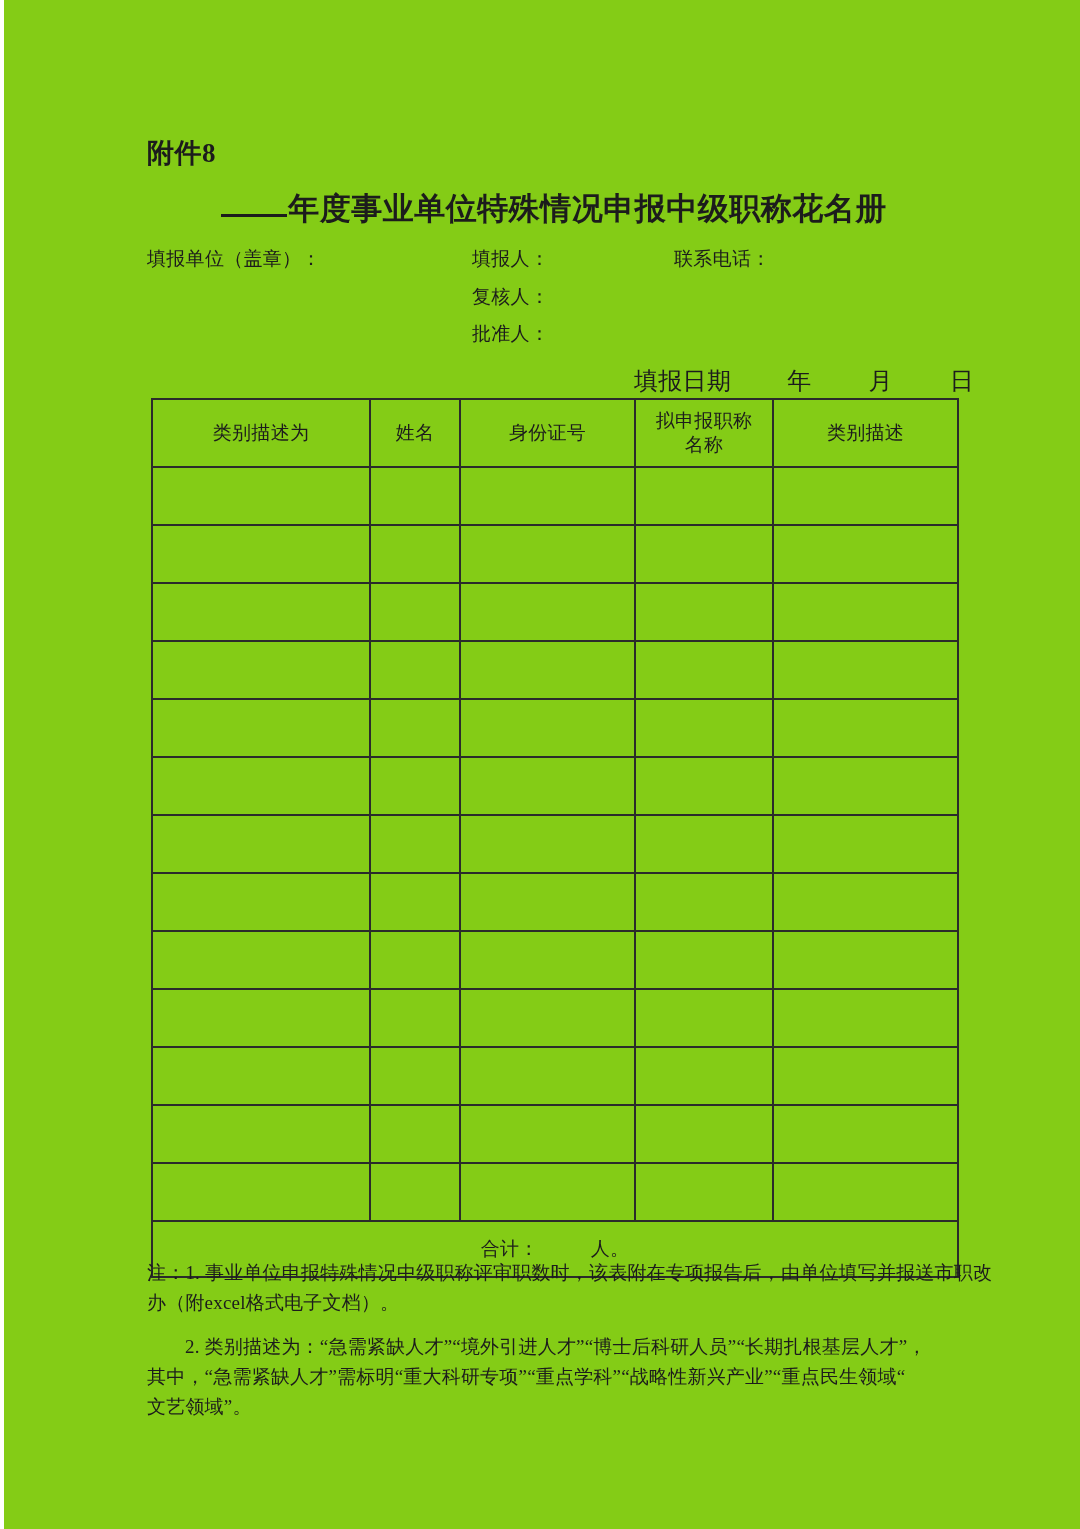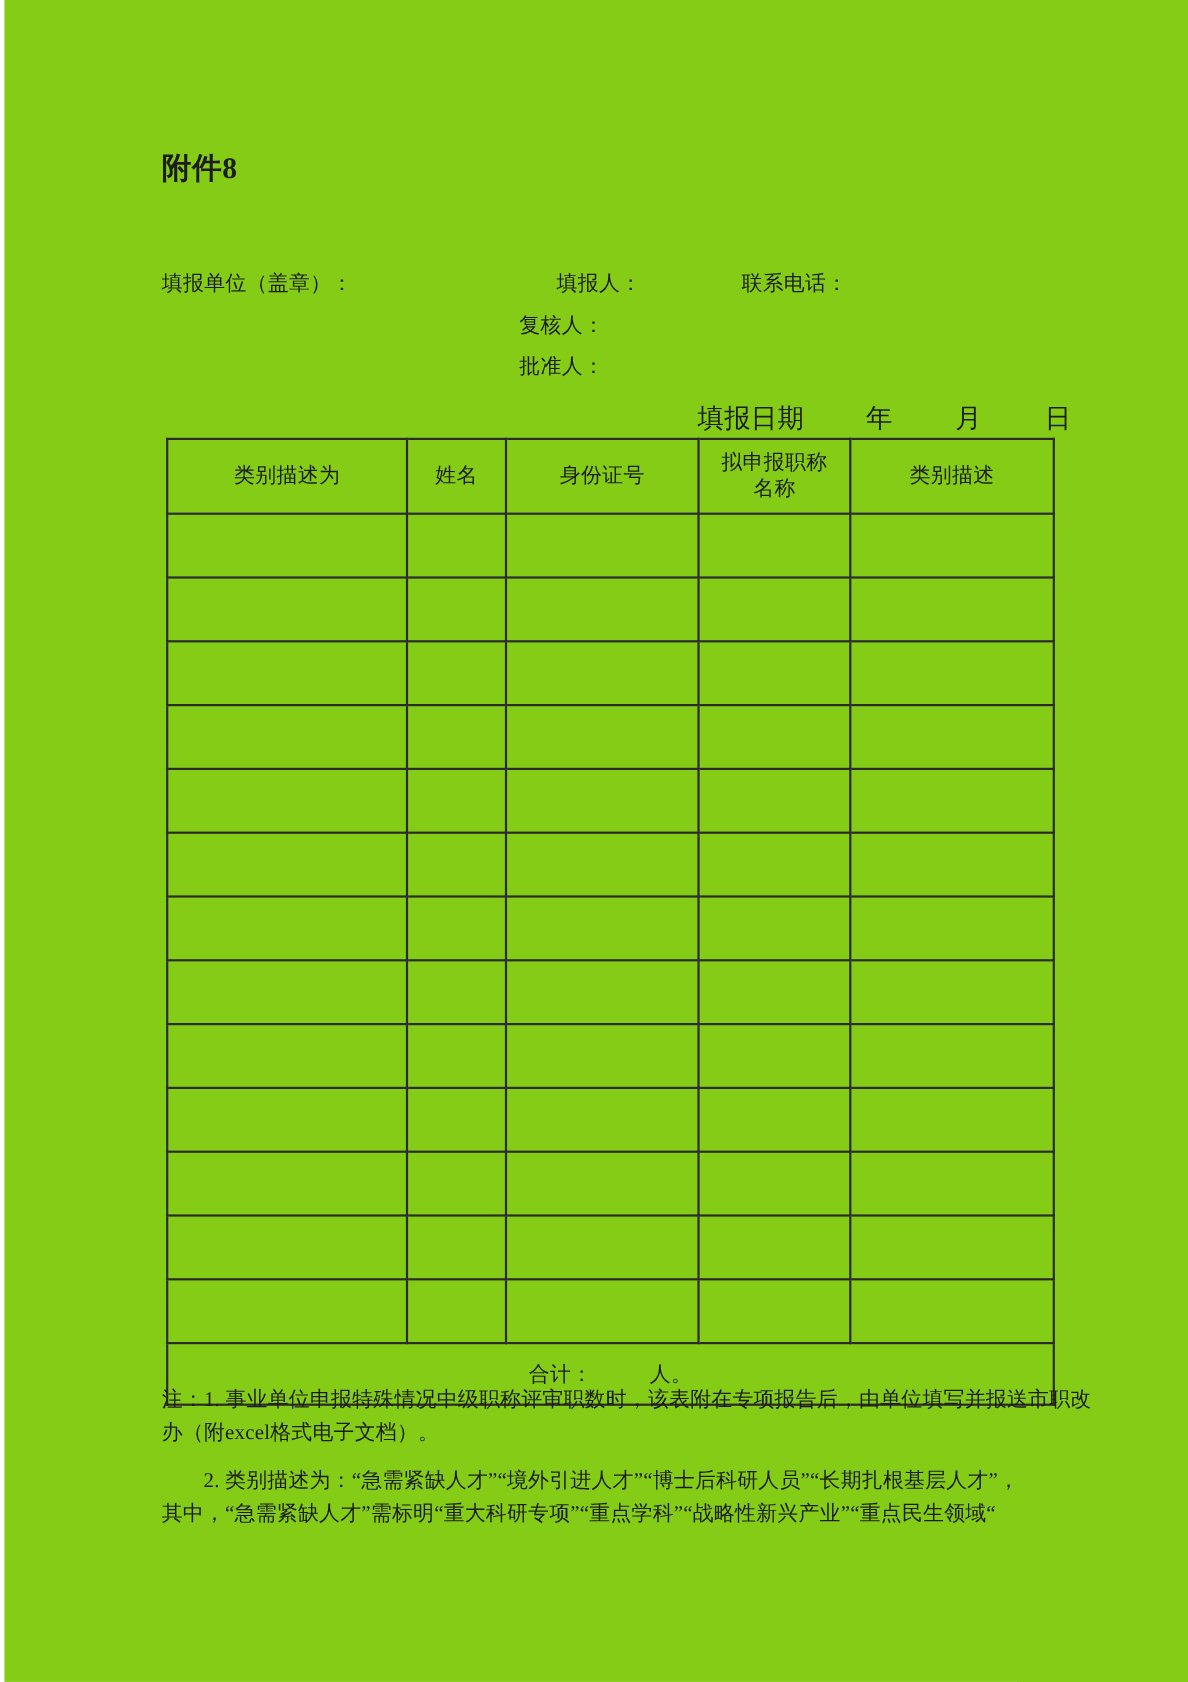--- a/index.html
+++ b/index.html
@@ -61,21 +61,21 @@
 
   
   .meta {
     position: absolute;
     font-size: 19px;
     line-height: 1;
     white-space: nowrap;
     letter-spacing: 0.3px;
   }
   .meta-unit      { left: 143px; top: 249px; text-align: right; }
-  .meta-reporter  { left: 468px; top: 249px; margin-left: 34px; }
+  .meta-reporter  { left: 468px; top: 249px; }
   .meta-phone     { left: 670px; top: 249px; }
   .meta-reviewer  { left: 468px; top: 287px; }
   .meta-approver  { left: 468px; top: 324px; }
 
   .date-line {
     position: absolute;
     left: 630px;
     top: 369px;
     font-size: 24px;
     line-height: 1;
@@ -145,20 +145,23 @@
   .note-line { white-space: nowrap; }
   .note-indent { display: inline-block; width: 38px; }
 </style>
 </head>
 <body>
 
 <div class="page">
 
   <div class="attach-label">附件8</div>
 
+  <div class="doc-title">
+    <span class="title-blank"></span><span>年度事业单位特殊情况申报中级职称花名册</span>
+  </div>
 
   <div class="meta meta-unit">填报单位（盖章）：</div>
 
   <div class="meta meta-reporter">填报人：</div>
 
   <div class="meta meta-phone">联系电话：</div>
 
   <div class="meta meta-reviewer">复核人：</div>
 
   <div class="meta meta-approver">批准人：</div>
@@ -292,16 +295,17 @@
   </table>
 
   <div class="notes">
     <div class="note-block">
       <div class="note-line">注：1. 事业单位申报特殊情况中级职称评审职数时，该表附在专项报告后，由单位填写并报送市职改</div>
       <div class="note-line">办（附excel格式电子文档）。</div>
     </div>
     <div class="note-block">
       <div class="note-line"><span class="note-indent"></span><span>2. 类别描述为：“急需紧缺人才”“境外引进人才”“博士后科研人员”“长期扎根基层人才”，</span></div>
       <div class="note-line">其中，“急需紧缺人才”需标明“重大科研专项”“重点学科”“战略性新兴产业”“重点民生领域“</div>
+      <div class="note-line">文艺领域”。</div>
     </div>
   </div>
 
 </div>
 
 </body></html>

